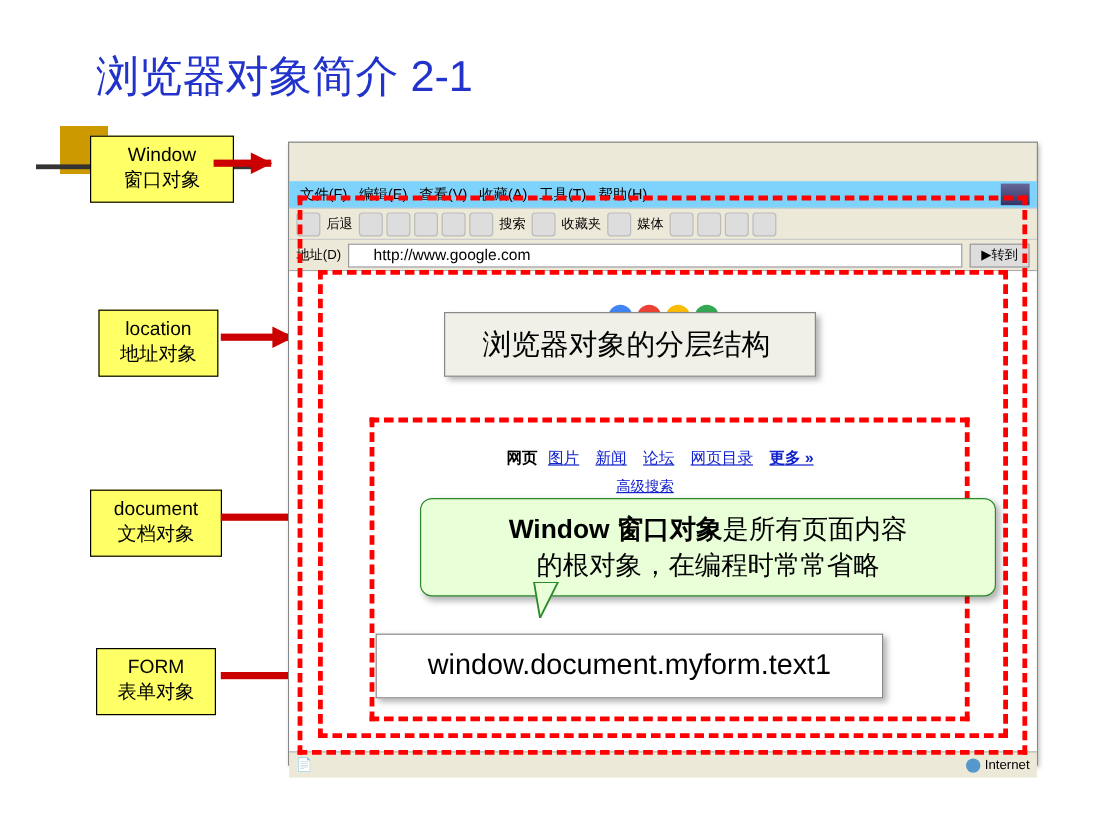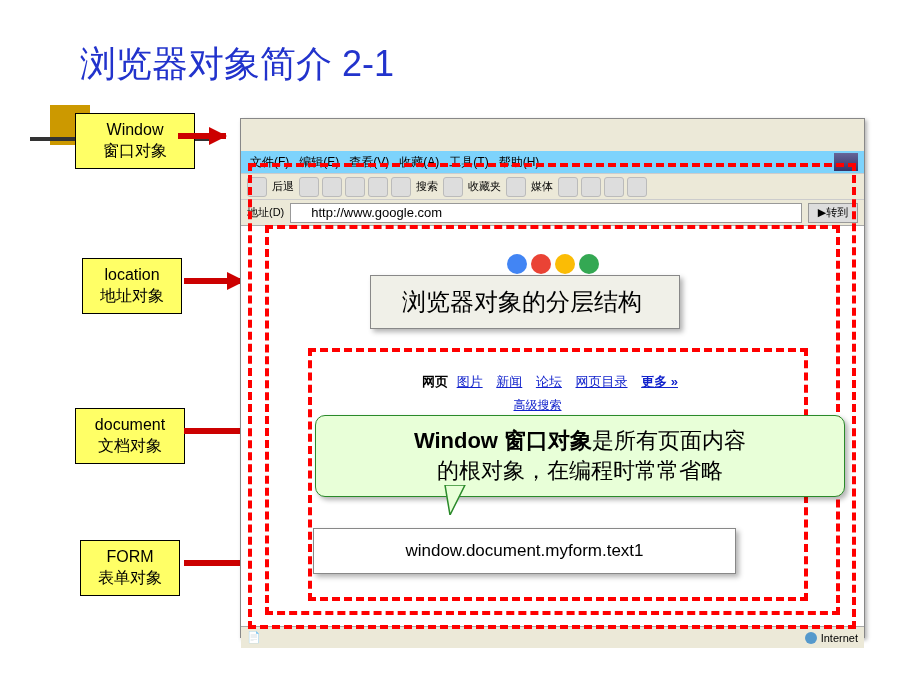--- a/index.html
+++ b/index.html
@@ -55,29 +55,29 @@
 .ie-status { height: 22px; background: #ece9d8; border-top: 1px solid #aaa; display: flex; align-items: center; font-size: 11px; padding: 0 6px; }
 .ie-status .st-right { margin-left: auto; display: flex; align-items: center; gap: 4px; }
 .ie-status .globe { width: 12px; height: 12px; background: #5599cc; border-radius: 50%; }
 
 .red-dash { position: absolute; border: 4px dashed #ff0000; background: transparent; pointer-events: none; }
 .dash-location { top: 163px; left: 248px; width: 608px; height: 466px; }
 .dash-document { top: 225px; left: 265px; width: 575px; height: 390px; }
 .dash-form { top: 348px; left: 308px; width: 500px; height: 253px; }
 
 .overlay-box { position: absolute; background: #f0f0e8; border: 1px solid #888; box-shadow: 3px 3px 5px rgba(0,0,0,.3); text-align: center; font-size: 24px; padding: 10px 18px; }
-.overlay-hier { top: 275px; left: 370px; width: 310px; padding-left: 12px; }
+.overlay-hier { top: 260px; left: 370px; width: 310px; padding-left: 12px; }
 
 .callout-green { position: absolute; background: #e8ffd8; border: 1.5px solid #2a8a2a; border-radius: 10px; padding: 10px 16px; font-size: 22px; text-align: center; box-shadow: 3px 3px 5px rgba(0,0,0,.3); }
 .callout-green .b { font-weight: bold; }
-.callout1 { top: 415px; left: 315px; width: 530px; }
+.callout1 { top: 415px; left: 350px; width: 480px; }
 .callout-tail { position: absolute; top: 485px; left: 440px; width: 30px; height: 30px; }
 .callout-tail svg { width: 100%; height: 100%; }
 
-.overlay-code { position: absolute; background: #fff; border: 1px solid #888; box-shadow: 3px 3px 5px rgba(0,0,0,.3); font-size: 17px; padding: 12px 20px; top: 528px; left: 313px; width: 423px; text-align: center; font-family: Arial, sans-serif; }
+.overlay-code { position: absolute; background: #fff; border: 1px solid #888; box-shadow: 3px 3px 5px rgba(0,0,0,.3); font-size: 24px; padding: 12px 20px; top: 528px; left: 313px; width: 423px; text-align: center; font-family: Arial, sans-serif; }
 
 .google-img-placeholder { width: 140px; height: 48px; margin: 0 auto; }
 .google-img-placeholder .gball { display:inline-block; width:20px; height:20px; border-radius:50%; margin:12px 2px; }
 </style>
 </head>
 <body>
 
 <div class="title-deco">
   <div class="sq1"></div>
     <div class="sq2"></div>

